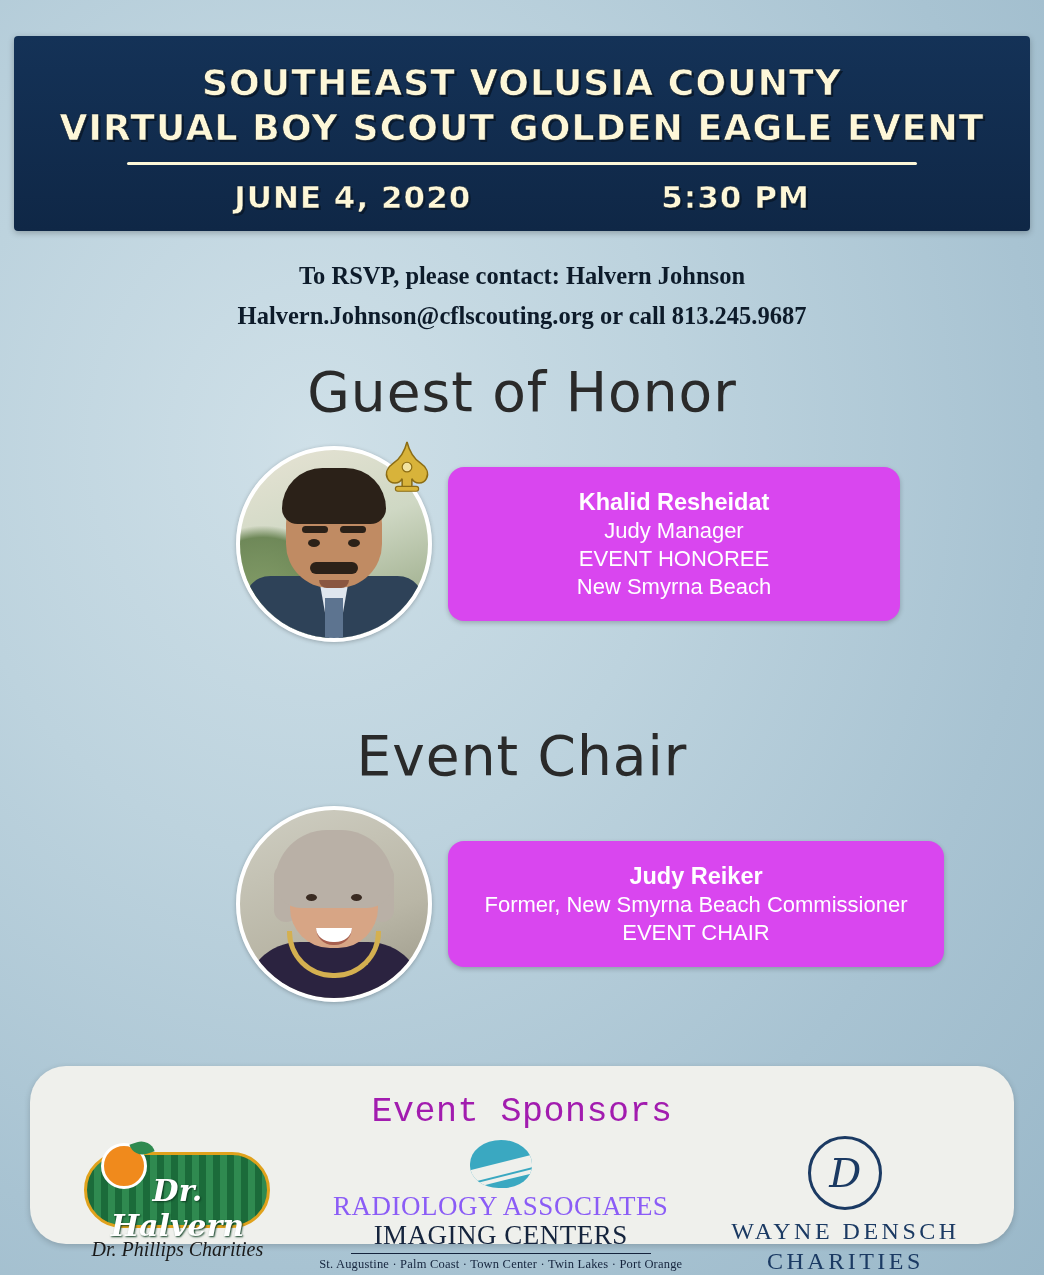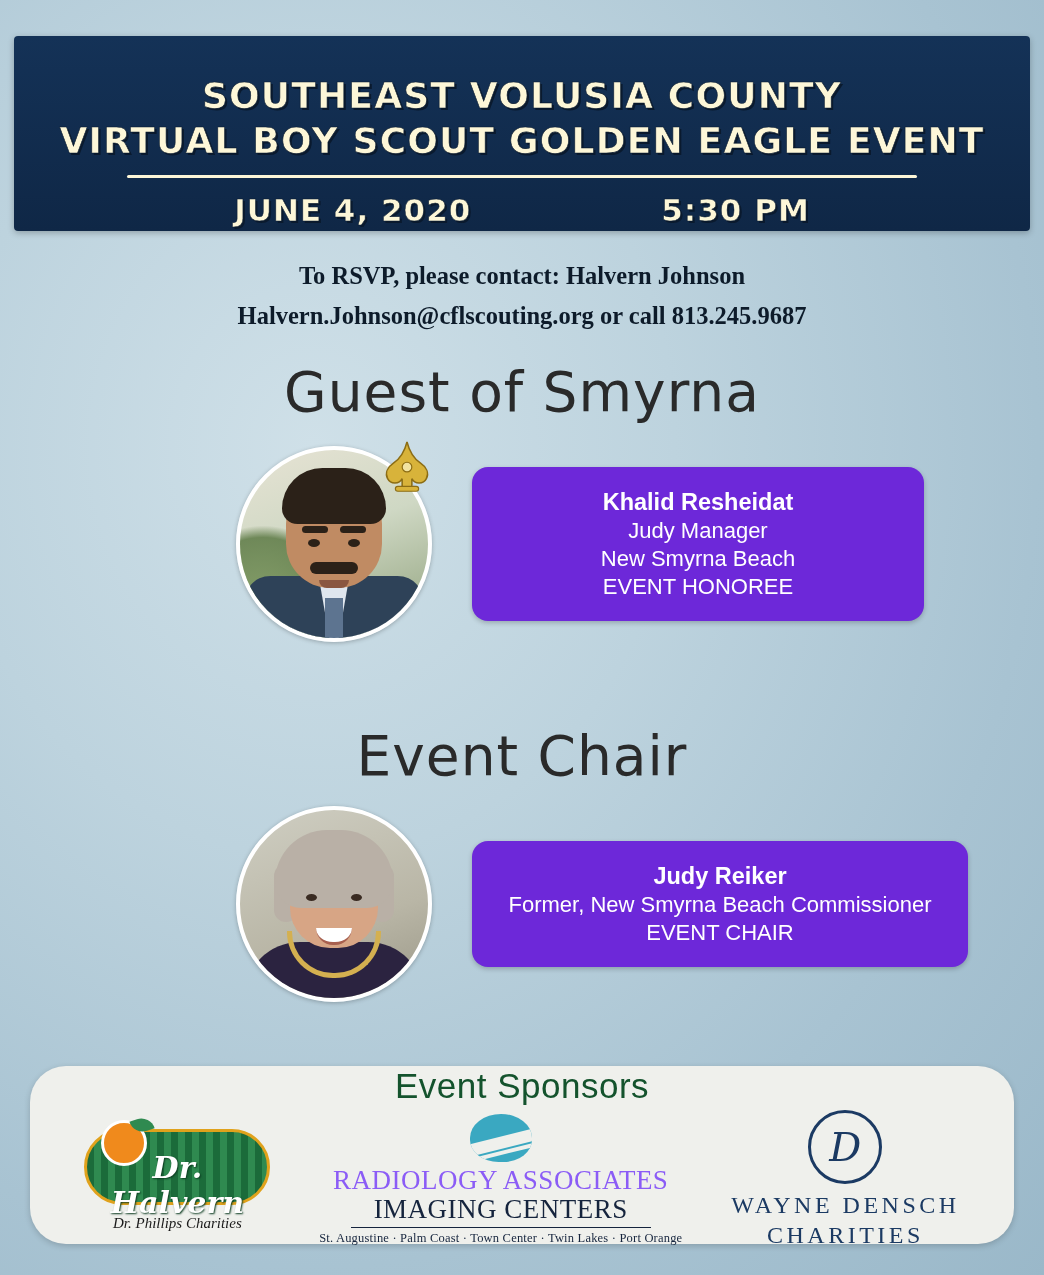--- a/index.html
+++ b/index.html
@@ -36,21 +36,21 @@
     font-family: "DejaVu Sans", sans-serif;
     font-weight: bold;
     color: #fdf7d8;
     letter-spacing: 1.2px;
     font-size: 37px;
     line-height: 45px;
     text-transform: uppercase;
     text-shadow: 2px 2px 0 #0a1a2e;
     -webkit-text-stroke: 0.6px #0a1a2e;
   }
-  .title-line.first { padding-top: 37px; font-size: 36px; }
+  .title-line.first { padding-top: 24px; font-size: 36px; }
   .title-line.second { font-size: 36px; }
   .title-rule {
     width: 790px;
     height: 3px;
     background: #fdf7d8;
     margin: 12px auto 0 auto;
     border-radius: 2px;
   }
   .datetime-row {
     display: flex;
@@ -207,25 +207,25 @@
 
   .scout-emblem {
     position: absolute;
     right: -6px;
     top: -8px;
     width: 62px;
     height: 62px;
   }
 
   .info-card {
-    background: #6d28d9;
+    background: #d946ef;
     color: #ffffff;
     border-radius: 16px;
     padding: 20px 26px;
-    margin-left: 40px;
+    margin-left: 16px;
     text-align: center;
     box-shadow: 0 2px 5px rgba(0,0,0,0.22);
   }
   #honoree-card { width: 400px; }
   #chair-card { width: 444px; }
   .info-name {
     font-weight: bold;
     font-size: 23.5px;
     line-height: 30px;
   }
@@ -240,24 +240,24 @@
     left: 30px;
     top: 1066px;
     width: 984px;
     height: 178px;
     background: #eff0ec;
     border-radius: 36px;
     box-shadow: 0 2px 6px rgba(0,0,0,0.18);
   }
   .sponsors-title {
     text-align: center;
-    font-family: Liberation Sans, sans-serif;
+    font-family: Liberation Mono, monospace;
     font-size: 35px;
-    color: #14532d;
-    padding-top: 0;
+    color: #a21caf;
+    padding-top: 26px;
     letter-spacing: 0.5px;
   }
   .sponsor-row {
     display: flex;
     align-items: center;
     justify-content: space-around;
     margin-top: 4px;
     padding: 0 30px;
   }
   .sponsor { text-align: center; }
@@ -280,21 +280,21 @@
   }
   .dp-script {
     position: absolute; left: 0; right: 0; top: 18px;
     font-family: "DejaVu Serif", serif; font-style: italic; font-weight: bold;
     font-size: 30px; color: #ffffff; text-shadow: 1px 1px 2px #0c3b20;
   }
   .dp-caption {
     margin-top: 10px;
     font-family: "Liberation Serif", serif;
     font-style: italic;
-    font-size: 15px;
+    font-size: 20px;
     color: #1a1a1a;
   }
 
   
   .ra-mark {
     width: 62px; height: 48px; margin: 0 auto 4px auto;
     border-radius: 50% 50% 46% 46%;
     background: #3aa8c1;
     position: relative;
     overflow: hidden;
@@ -352,21 +352,21 @@
       <div class="datetime">JUNE 4, 2020</div>
       <div class="datetime">5:30 PM</div>
     </div>
   </div>
 
   <div class="rsvp">
     <div>To RSVP, please contact: Halvern Johnson</div>
     <div>Halvern.Johnson@cflscouting.org or call 813.245.9687</div>
   </div>
 
-  <div class="script-heading" id="guest-heading">Guest of Smyrna</div>
+  <div class="script-heading" id="guest-heading">Guest of Honor</div>
 
   <div class="person-block" id="honoree-block">
     <div class="photo-wrap">
       <div class="photo p-man">
         <div class="bg-leaf"></div>
         <div class="shirt"></div>
         <div class="jacket-l"></div>
         <div class="jacket-r"></div>
         <div class="tie"></div>
         <div class="head"></div>
@@ -380,22 +380,22 @@
       </div>
       <svg class="scout-emblem" viewBox="0 0 64 64">
         <path d="M32 4 C29 16 24 22 18 26 C12 30 9 36 12 42 C15 48 24 48 27 42 L27 54 L37 54 L37 42 C40 48 49 48 52 42 C55 36 52 30 46 26 C40 22 35 16 32 4 Z" fill="#d8b33a" stroke="#8c6d14" stroke-width="1.6"></path>
         <circle cx="32" cy="30" r="5" fill="#f2e3a0" stroke="#8c6d14" stroke-width="1.2"></circle>
         <rect x="20" y="50" width="24" height="5" rx="2.5" fill="#d8b33a" stroke="#8c6d14" stroke-width="1.2"></rect>
       </svg>
     </div>
     <div class="info-card" id="honoree-card">
       <div class="info-name">Khalid Resheidat</div>
       <div class="info-line">Judy Manager</div>
+      <div class="info-line">EVENT HONOREE</div>
       <div class="info-line">New Smyrna Beach</div>
-      <div class="info-line">EVENT HONOREE</div>
     </div>
   </div>
 
   <div class="script-heading" id="chair-heading">Event Chair</div>
 
   <div class="person-block" id="chair-block">
     <div class="photo-wrap">
       <div class="photo p-woman">
         <div class="top"></div>
         <div class="hair-side-l"></div>

